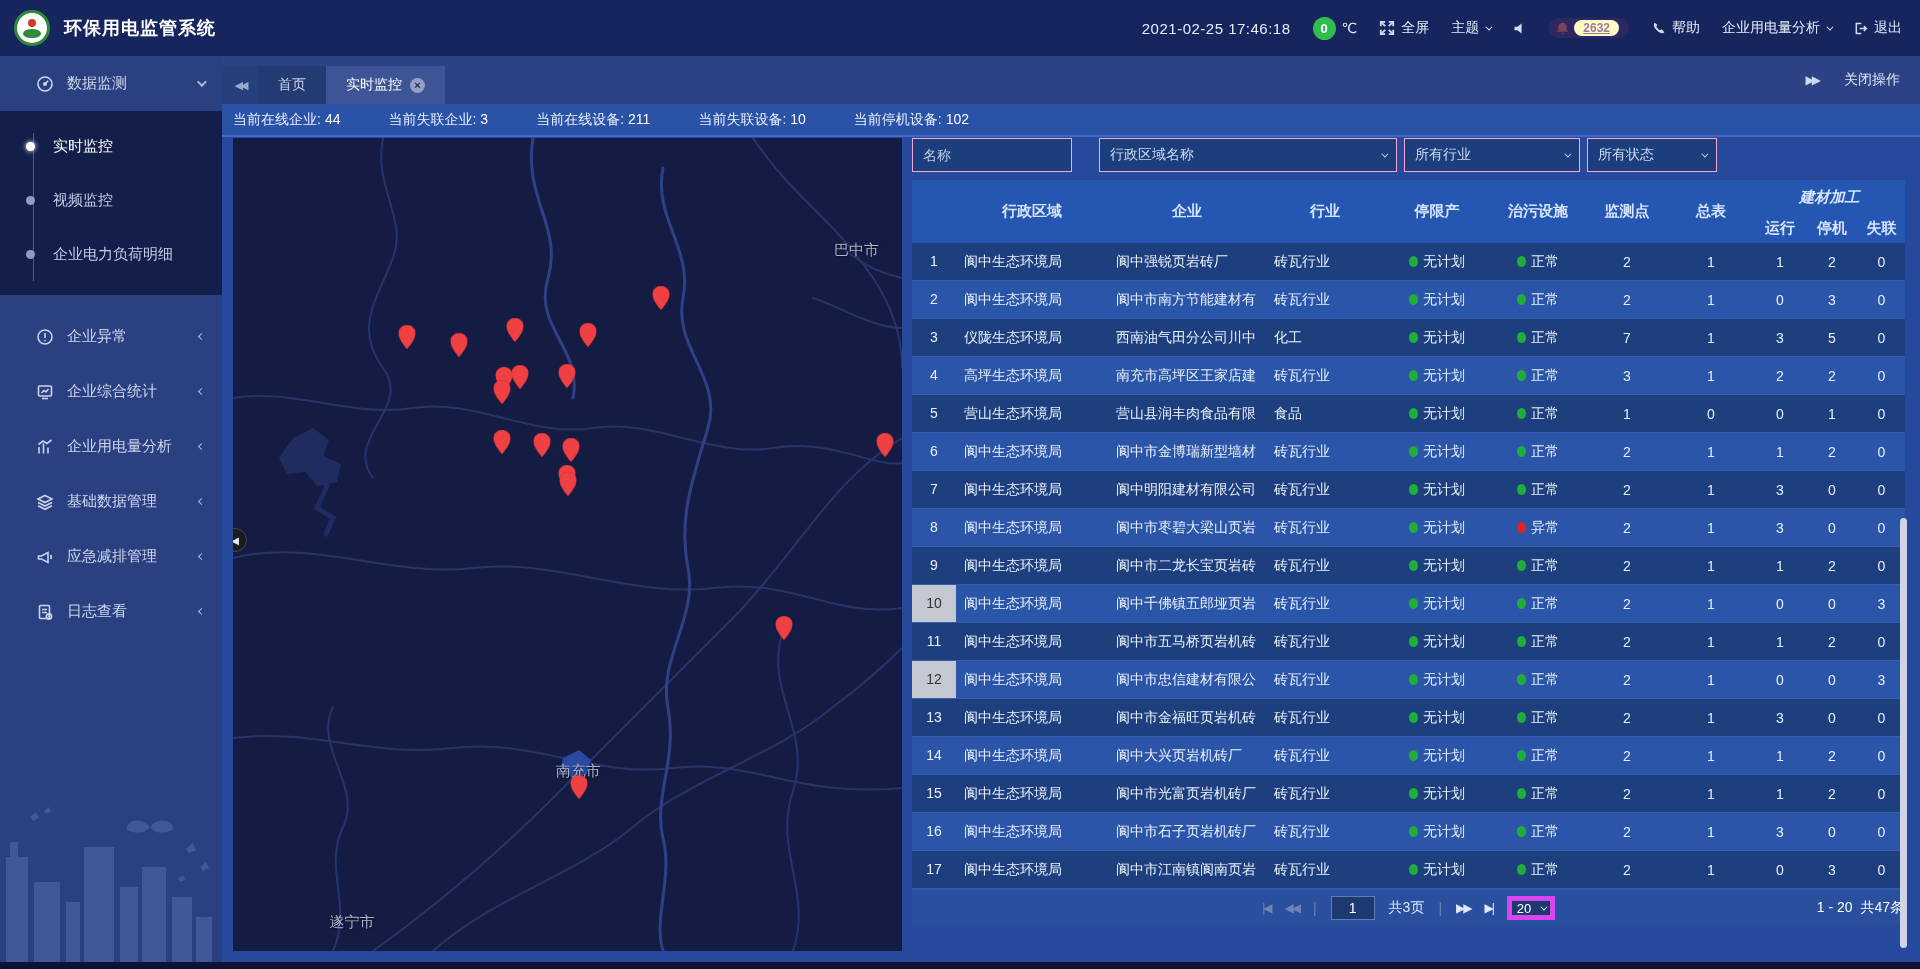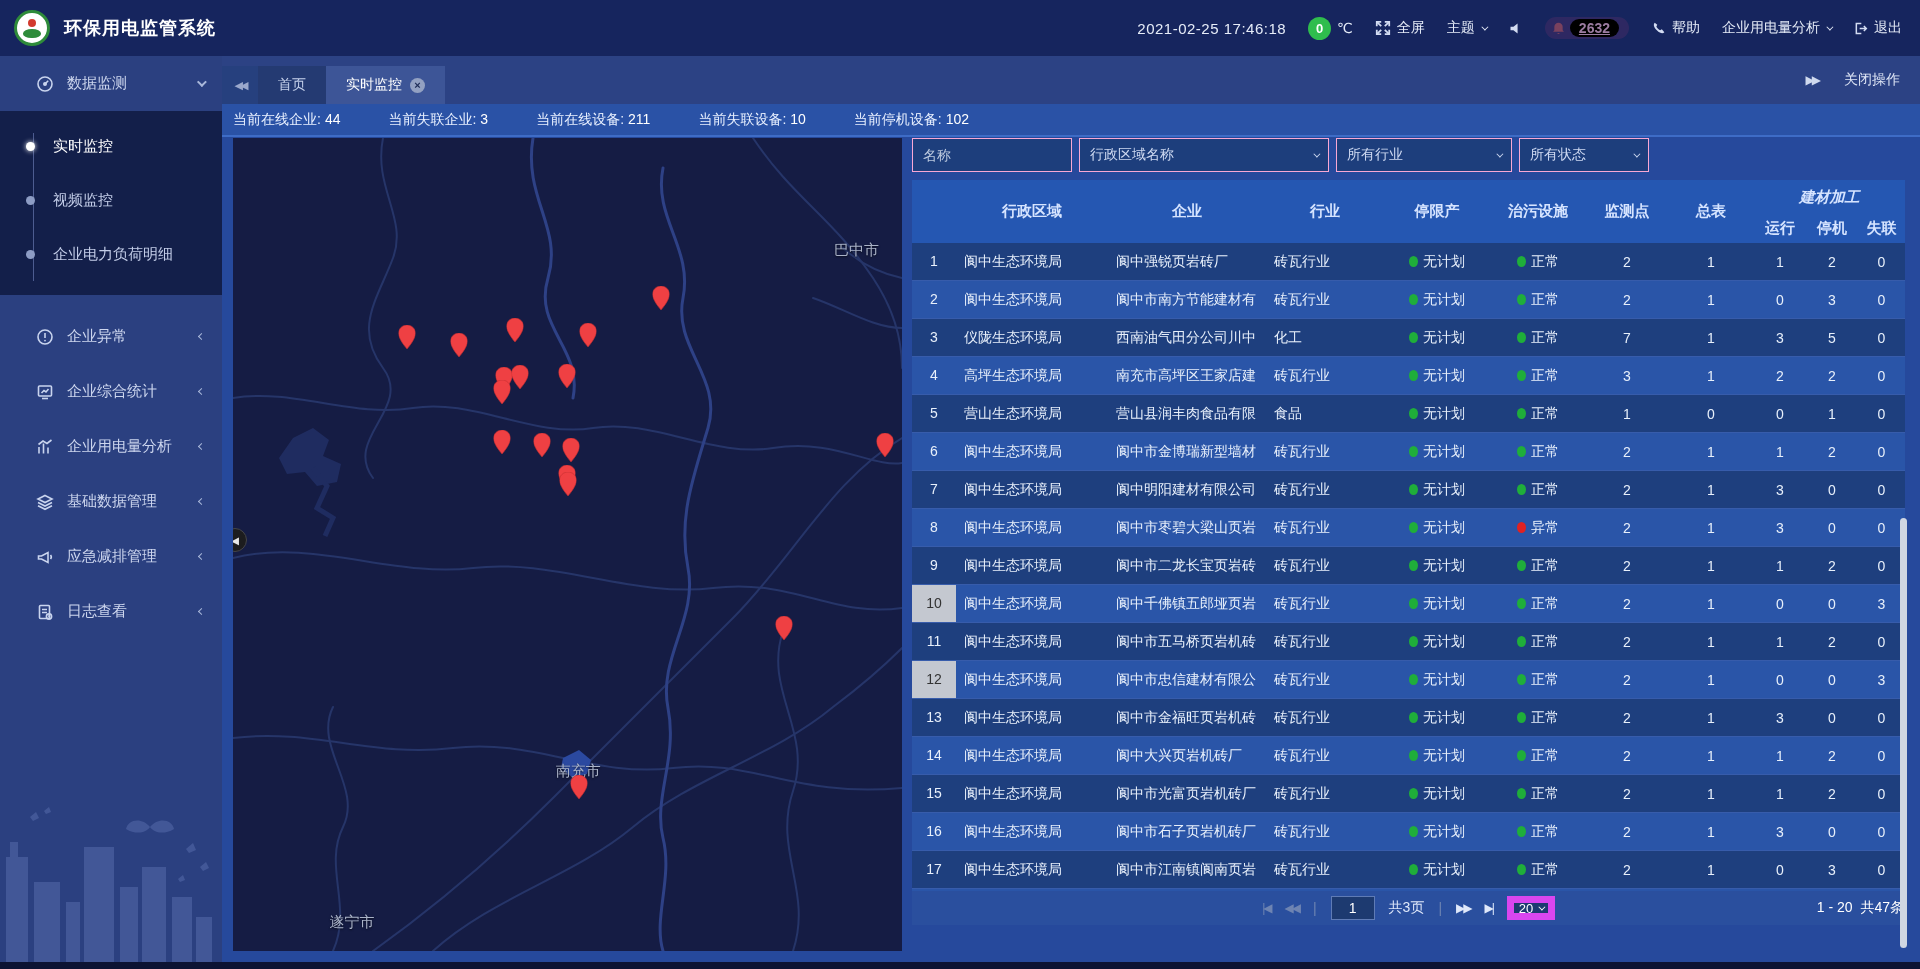--- a/index.html
+++ b/index.html
@@ -17,22 +17,22 @@
     margin-left:-9px; border-radius:50% 50% 45% 45%; background:#2e8b3a; }
   .app-title { font-size:18px; font-weight:bold; letter-spacing:1px; margin-left:14px; color:#fff; }
   .header-right { margin-left:auto; display:flex; align-items:center; gap:22px; font-size:14px; }
   .hdr-item { display:flex; align-items:center; gap:6px; white-space:nowrap; }
   .datetime { font-size:15px; letter-spacing:.5px; }
   .temp-badge { width:23px; height:23px; border-radius:50%; background:#2fbd4d; color:#fff;
     display:inline-flex; align-items:center; justify-content:center; font-size:13px; font-weight:bold; }
   .temp-unit { font-size:14px; }
   .bell-wrap { display:flex; align-items:center; gap:4px; background:rgba(120,50,110,.25);
     border-radius:12px; padding:2px 10px 2px 6px; }
-  .badge-count { background:#000000; color:#9d7da2; border-radius:10px; padding:1px 9px;
-    font-size:14px; font-weight:bold;text-decoration:underline; }
+  .badge-count { background:#fef9c3; color:#9d7da2; border-radius:10px; padding:1px 9px;
+    font-size:12px; font-weight:bold;text-decoration:underline; }
   .icon-svg { display:block; }
   .chev { display:inline-block; width:7px; height:7px;
     border-right:2px solid currentColor; border-bottom:2px solid currentColor; }
   .chev.down { transform:rotate(45deg) translateY(-2px); }
   .chev.left { transform:rotate(135deg); }
   .chev.sm { width:5px; height:5px; border-width:1.5px; }
 
   
   .content-row { display:flex; height:913px; }
 
@@ -84,21 +84,21 @@
 
   
   .panel { flex:1; display:flex; flex-direction:column; min-width:0; position:relative; }
   .filter-row { display:flex; gap:7px; height:34px; margin-bottom:8px; }
   .f-input, .f-select { height:34px; background:#1d3e7c; border:1px solid #f9a8d4;
     color:#cfdaf2; font-size:14px; padding:0 10px; display:flex; align-items:center; }
   .f-input { width:160px; }
   .f-input::placeholder { color:#bccadf; }
   input.f-input { outline:none; font-family:inherit; }
   .f-select { justify-content:space-between; cursor:pointer; }
-  .f-select.w1 { width:250px; } .f-select.w2 { width:176px; } .f-select.w3 { width:130px; }
+  .f-select.w1 { width:298px;margin-left:20px; } .f-select.w2 { width:176px; } .f-select.w3 { width:130px; }
 
   table { border-collapse:collapse; table-layout:fixed; width:993px; }
   col.c0{width:44px} col.c1{width:152px} col.c2{width:158px} col.c3{width:118px}
   col.c4{width:106px} col.c5{width:96px} col.c6{width:82px} col.c7{width:86px}
   col.c8{width:52px} col.c9{width:52px} col.c10{width:47px}
   thead th { background:#2557b2; color:#d6e4ff; font-size:15px; font-weight:bold; }
   .thead-tbl { height:63px; }
   .thead-tbl tr:first-child th { height:34px; }
   th.group { font-style:italic; padding-top:8px; vertical-align:top; }
   tbody td { height:37px; font-size:14px; color:#e8f0fb; white-space:nowrap; overflow:hidden;
@@ -115,21 +115,21 @@
   .dot.green { background:#1fae3a; } .dot.red { background:#e02222; }
   .tbody-wrap { height:648px; overflow:hidden; }
 
   .pagination { height:34px; background:#2a4f9e; display:flex; align-items:center;
     justify-content:center; gap:14px; color:#dfe8fa; font-size:14px; position:relative; }
   .pg-ic { font-size:12px; letter-spacing:-2px; cursor:pointer; }
   .pg-ic.disabled { color:#6e84b2; }
   .pg-sep { color:#6e84b2; }
   .pg-input { width:44px; height:24px; background:#1d3a70; border:1px solid #5f7bb5; color:#fff;
     text-align:center; font-size:14px; outline:none; font-family:inherit; }
-  .pg-size { width:48px; height:24px; background:#1d3a70; border:7px solid #d946ef; color:#fff;
+  .pg-size { width:48px; height:24px; background:#1d3a70; border:5px solid #d946ef; color:#fff;
     display:flex; align-items:center; justify-content:space-between; padding:0 5px; font-size:13px; cursor:pointer; }
   .pg-total { position:absolute; right:1px; color:#fff; }
   .scroll-thumb { position:absolute; right:-2px; top:380px; width:7px; height:430px;
     background:#cfd6e2; border-radius:4px; cursor:pointer; }
 
   .bottom-strip { position:fixed; left:0; right:0; bottom:0; height:7px; background:#0c1333; z-index:9; }
 </style>
 </head>
 <body>
 

